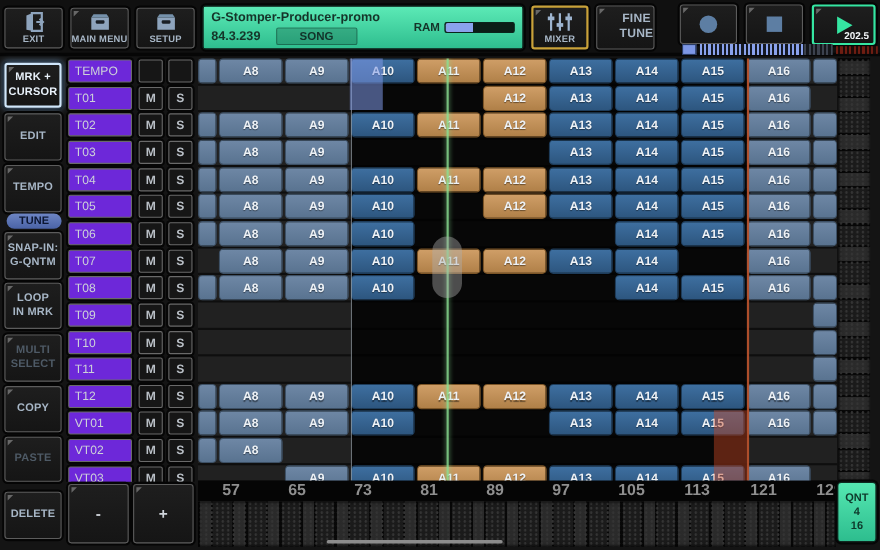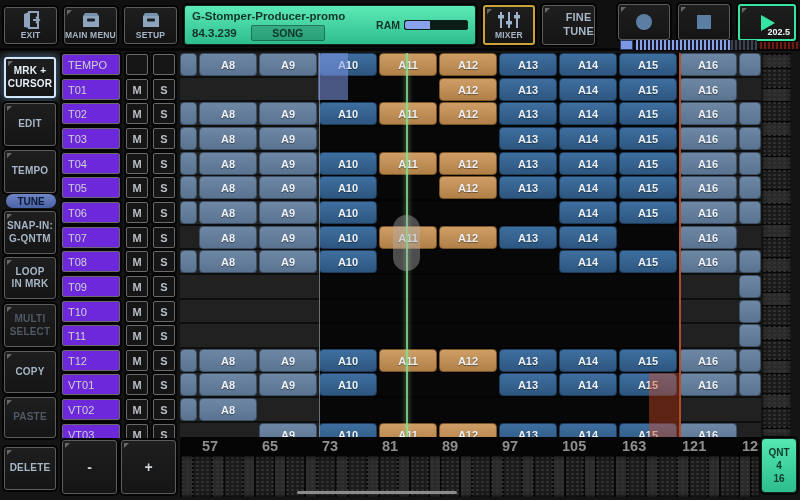--- a/index.html
+++ b/index.html
@@ -408,21 +408,21 @@
       <div class="touch-oval" style="left: 213px; top: 162px; width: 27px; height: 56px;"></div>
     </div>
   <div id="ruler">
       <span class="ruler-num" style="left: 22px;">57</span>
       <span class="ruler-num" style="left: 82px;">65</span>
       <span class="ruler-num" style="left: 142px;">73</span>
       <span class="ruler-num" style="left: 202px;">81</span>
       <span class="ruler-num" style="left: 262px;">89</span>
       <span class="ruler-num" style="left: 322px;">97</span>
       <span class="ruler-num" style="left: 382px;">105</span>
-      <span class="ruler-num" style="left: 442px;">163</span>
+      <span class="ruler-num" style="left: 442px;">113</span>
       <span class="ruler-num" style="left: 502px;">121</span>
       <span class="ruler-num" style="left: 562px;">129</span>
     </div>
 
   <div class="scrollstrip" style="left:180px;top:456px;width:580px;height:41px;"></div>
   <div class="scrollstrip vert" style="left:762px;top:53px;width:29px;height:384px;"></div>
   <div class="hthumb"></div>
 
   <div class="btn fold" style="left:62px;top:440px;width:55px;height:54px;">
     <span class="big-sym">-</span>

